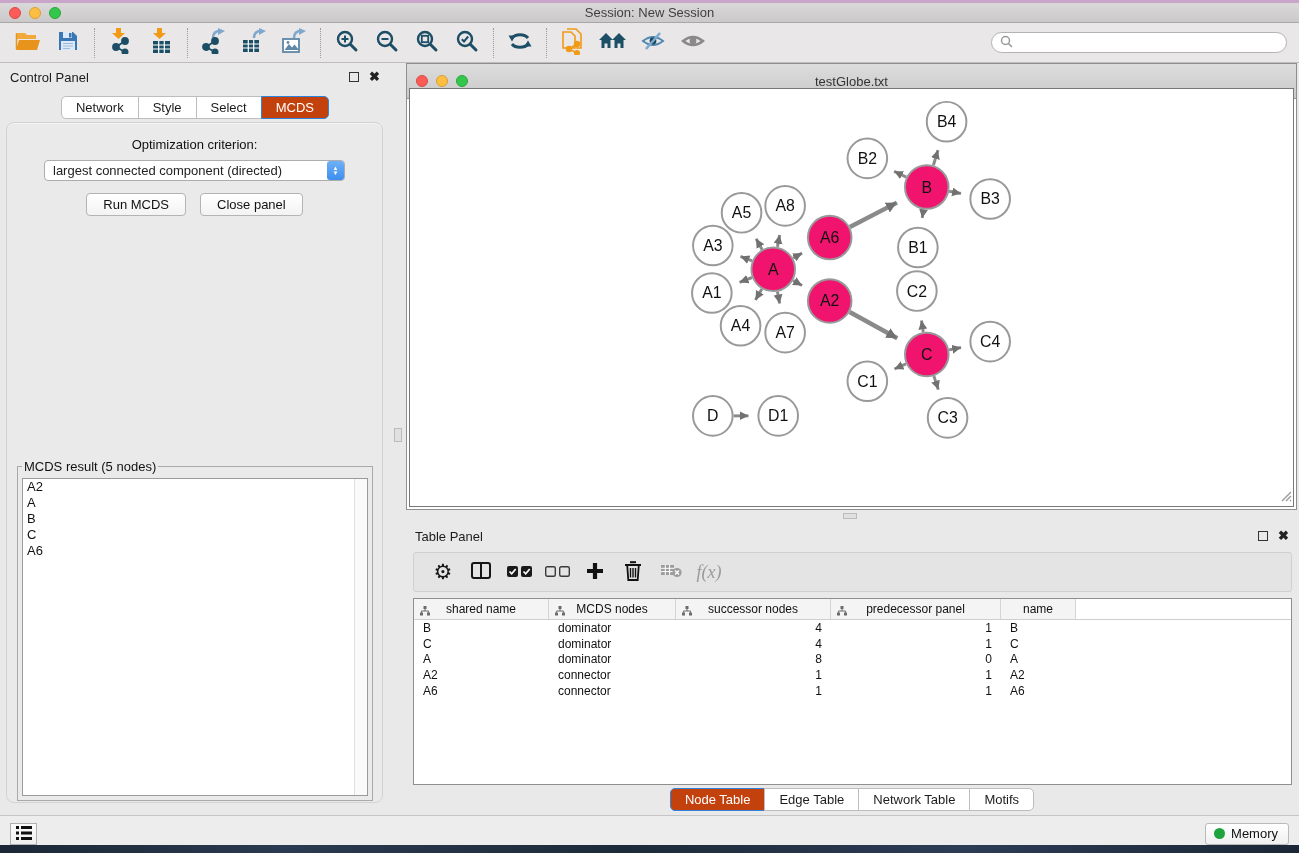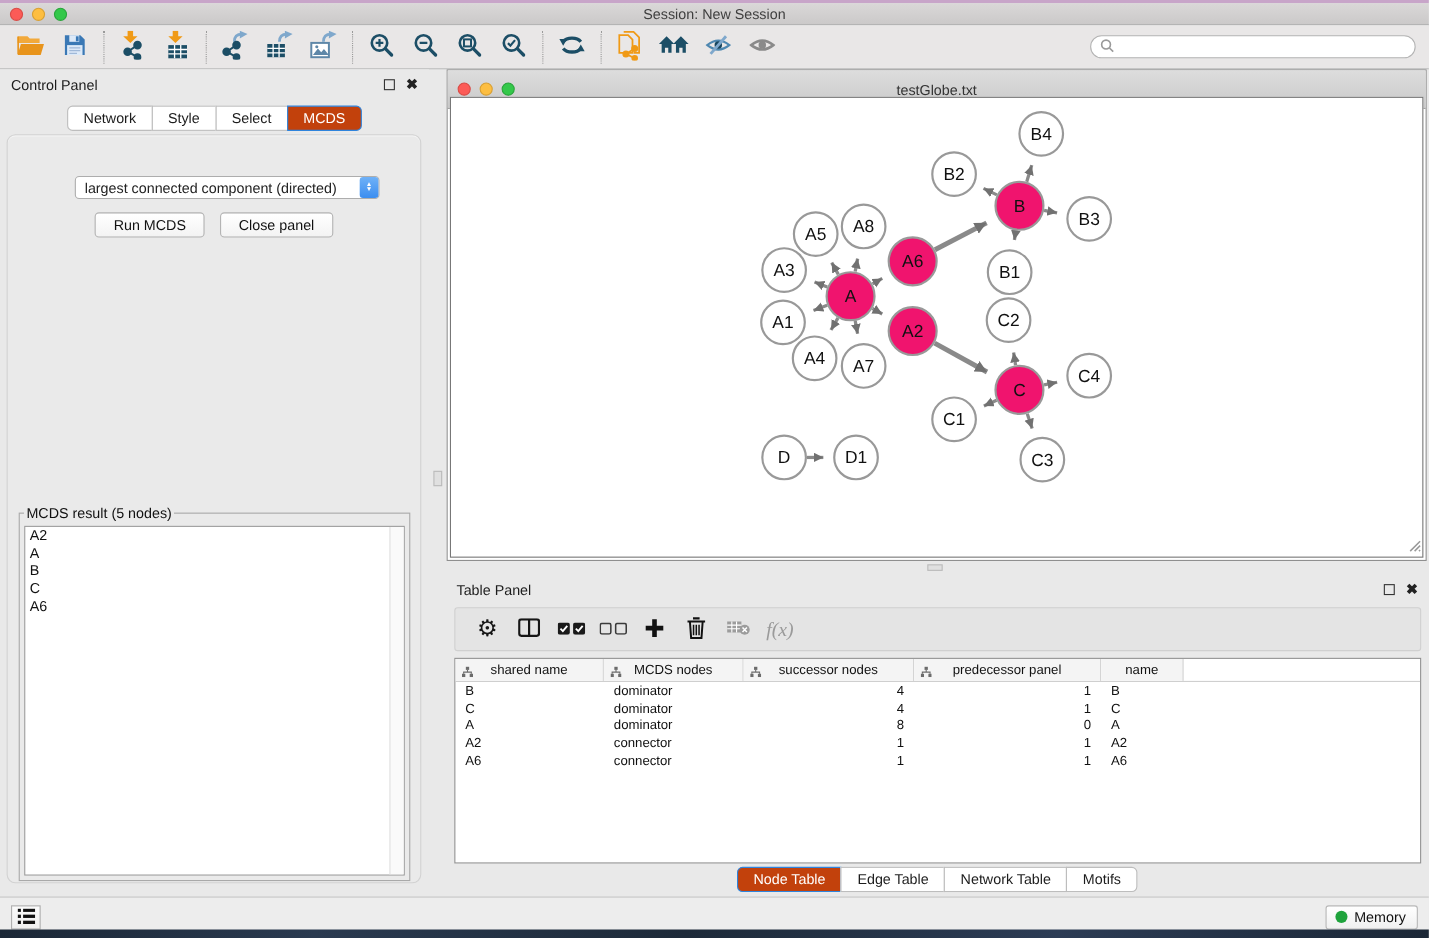--- a/index.html
+++ b/index.html
@@ -43,21 +43,21 @@
   .tabset { display:flex; }
   .tabset .tab { background:#fff; border:1px solid #bdbdbd; margin-left:-1px; padding:3px 14px;
     font-size:13px; color:#1c1c1c; }
   .tabset .tab:first-child { border-radius:5px 0 0 5px; margin-left:0; }
   .tabset .tab:last-child { border-radius:0 5px 5px 0; }
   .tabset .tab.active { background:#c2410c; border-color:#2e84dd; color:#fff; }
   .cp-body { position:absolute; left:6px; right:7px; top:59px; bottom:9px; background:#eaeaea;
     border:1px solid #d2d2d2; border-radius:8px; box-shadow:inset 0 1px 0 #f4f4f4; }
   .opt-label { text-align:center; margin-top:14px; font-size:13px; color:#111; }
   .select { position:absolute; left:37px; right:37px; top:37px; height:21px; background:#fff;
-    border:1px solid #adadad; border-radius:4px; display:flex; align-items:center; padding-left:8px; font-size:13px;margin-left:24px; }
+    border:1px solid #adadad; border-radius:4px; display:flex; align-items:center; padding-left:8px; font-size:13px; }
   .select .stepper { margin-left:auto; width:17px; height:19px; border-radius:3px;
     background:linear-gradient(#6fb1f7,#3c8ef0); display:flex; flex-direction:column; align-items:center; justify-content:center; color:#fff; }
   .select .stepper span { font-size:6px; line-height:5px; }
   .btn-row { position:absolute; top:70px; left:0; right:0; display:flex; justify-content:center; gap:14px; }
   .pushbtn { background:linear-gradient(#ffffff,#f3f3f3); border:1px solid #b4b4b4; border-radius:4px;
     padding:3px 16px; font-size:13px; color:#111; }
   .mcds-fieldset { position:absolute; left:10px; right:9px; top:336px; height:342px;
     border:1px solid #a9a9a9; padding:2px; }
   .mcds-fieldset legend { font-size:13px; color:#111; padding:0 2px; margin-left:2px; }
   .mcds-listbox { position:absolute; left:4px; right:4px; top:4px; bottom:4px; background:#fff;
@@ -276,20 +276,21 @@
     </div>
     <div class="ctab-row">
       <div class="tabset">
           <span class="tab">Network</span>
           <span class="tab">Style</span>
           <span class="tab">Select</span>
           <span class="tab active">MCDS</span>
         </div>
     </div>
     <div class="cp-body">
+      <div class="opt-label">Optimization criterion:</div>
       <div class="select">
         <span>largest connected component (directed)</span>
         <span class="stepper">
             <span>▲</span>
             <span>▼</span>
           </span>
       </div>
       <div class="btn-row">
         <button class="pushbtn">Run MCDS</button>
         <button class="pushbtn">Close panel</button>

